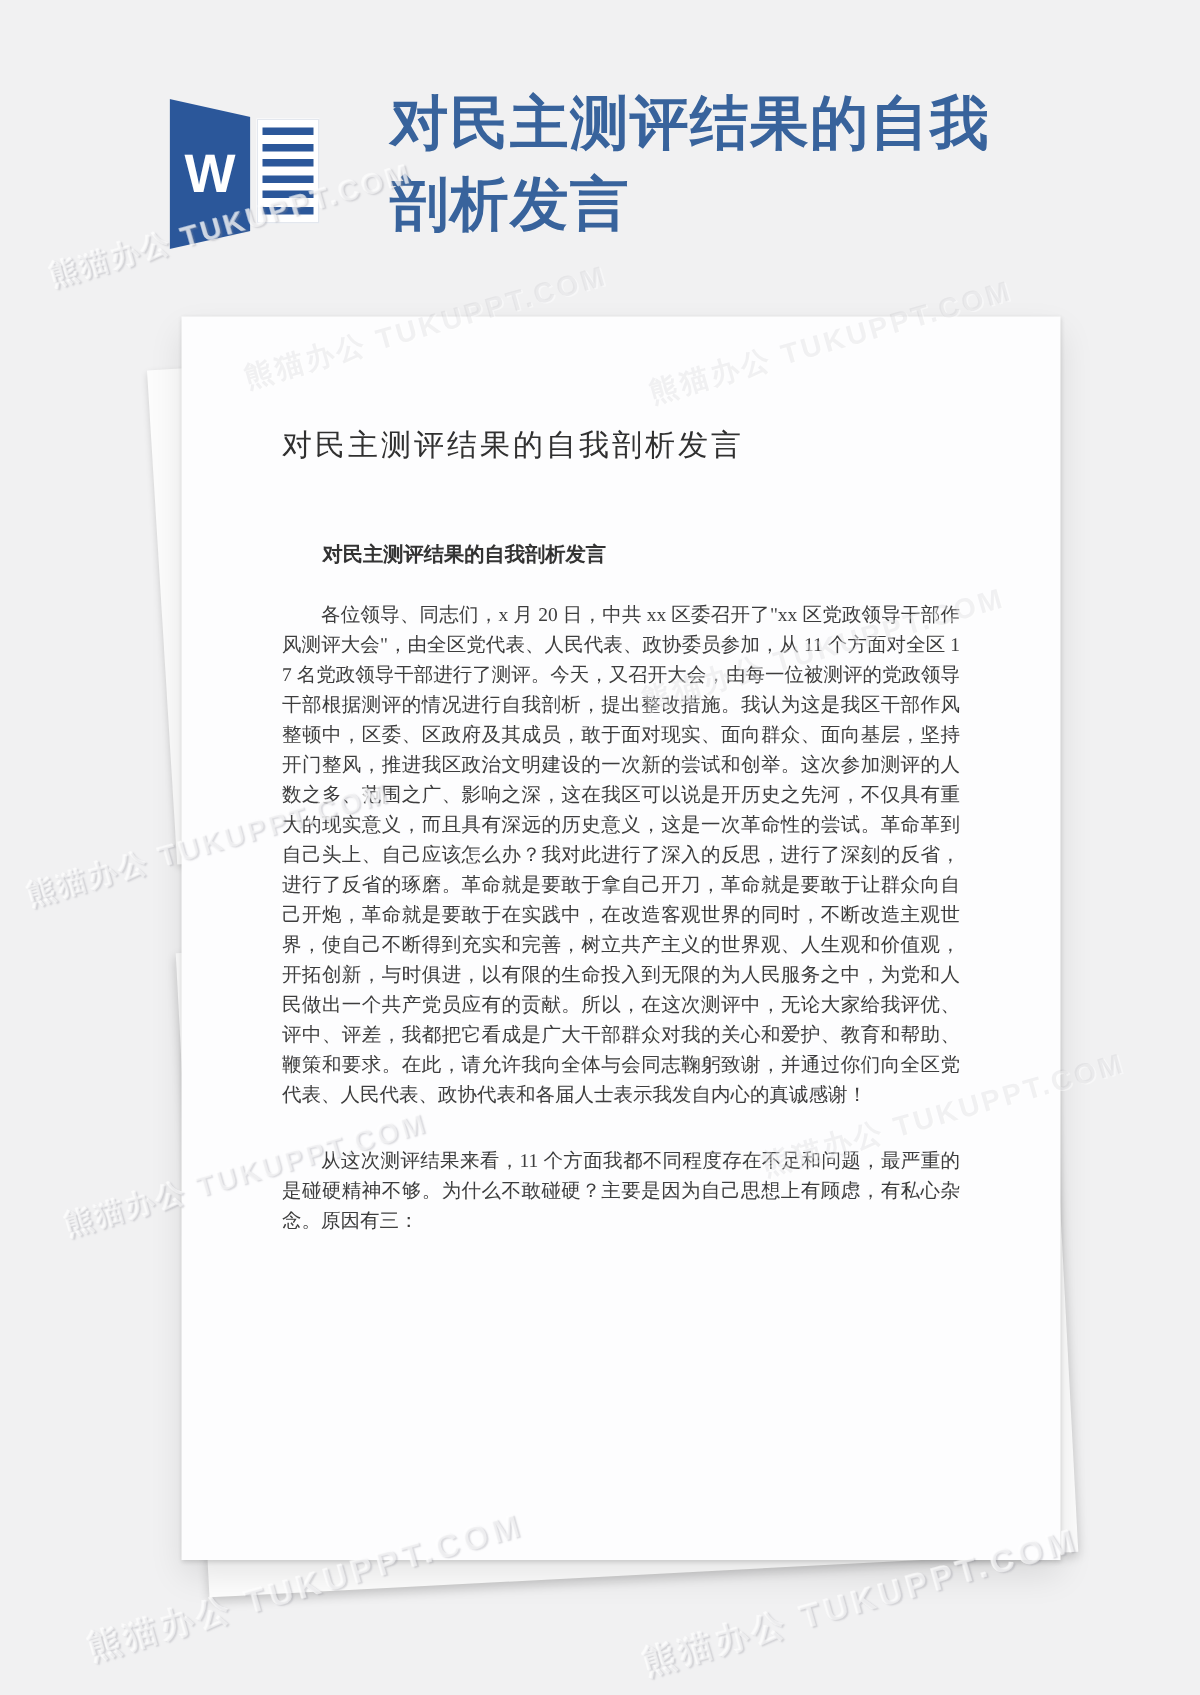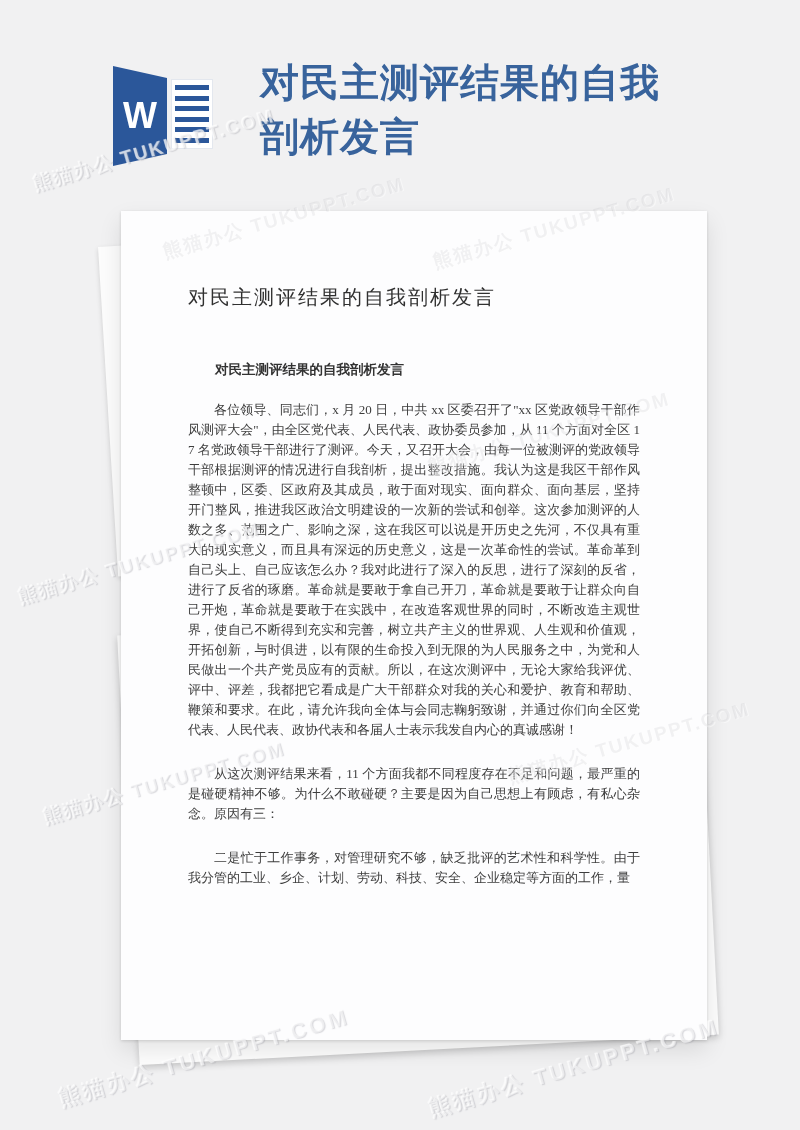--- a/index.html
+++ b/index.html
@@ -89,17 +89,16 @@
 
   <div class="sheet sheet-c"></div>
   <div class="sheet sheet-b"></div>
 
   <div class="page-main">
     <div class="doc-title">对民主测评结果的自我剖析发言</div>
     <div class="doc-subtitle">对民主测评结果的自我剖析发言</div>
     <div class="doc-body">
       <p>各位领导、同志们，x 月 20 日，中共 xx 区委召开了"xx 区党政领导干部作风测评大会"，由全区党代表、人民代表、政协委员参加，从 11 个方面对全区 17 名党政领导干部进行了测评。今天，又召开大会，由每一位被测评的党政领导干部根据测评的情况进行自我剖析，提出整改措施。我认为这是我区干部作风整顿中，区委、区政府及其成员，敢于面对现实、面向群众、面向基层，坚持开门整风，推进我区政治文明建设的一次新的尝试和创举。这次参加测评的人数之多、范围之广、影响之深，这在我区可以说是开历史之先河，不仅具有重大的现实意义，而且具有深远的历史意义，这是一次革命性的尝试。革命革到自己头上、自己应该怎么办？我对此进行了深入的反思，进行了深刻的反省，进行了反省的琢磨。革命就是要敢于拿自己开刀，革命就是要敢于让群众向自己开炮，革命就是要敢于在实践中，在改造客观世界的同时，不断改造主观世界，使自己不断得到充实和完善，树立共产主义的世界观、人生观和价值观，开拓创新，与时俱进，以有限的生命投入到无限的为人民服务之中，为党和人民做出一个共产党员应有的贡献。所以，在这次测评中，无论大家给我评优、评中、评差，我都把它看成是广大干部群众对我的关心和爱护、教育和帮助、鞭策和要求。在此，请允许我向全体与会同志鞠躬致谢，并通过你们向全区党代表、人民代表、政协代表和各届人士表示我发自内心的真诚感谢！</p>
       <p>从这次测评结果来看，11 个方面我都不同程度存在不足和问题，最严重的是碰硬精神不够。为什么不敢碰硬？主要是因为自己思想上有顾虑，有私心杂念。原因有三：</p>
-      <p>二是忙于工作事务，对管理研究不够，缺乏批评的艺术性和科学性。由于我分管的工业、乡企、计划、劳动、科技、安全、企业稳定等方面的工作，量</p>
     </div>
   </div>
 
 </div>
 
 </body></html>

